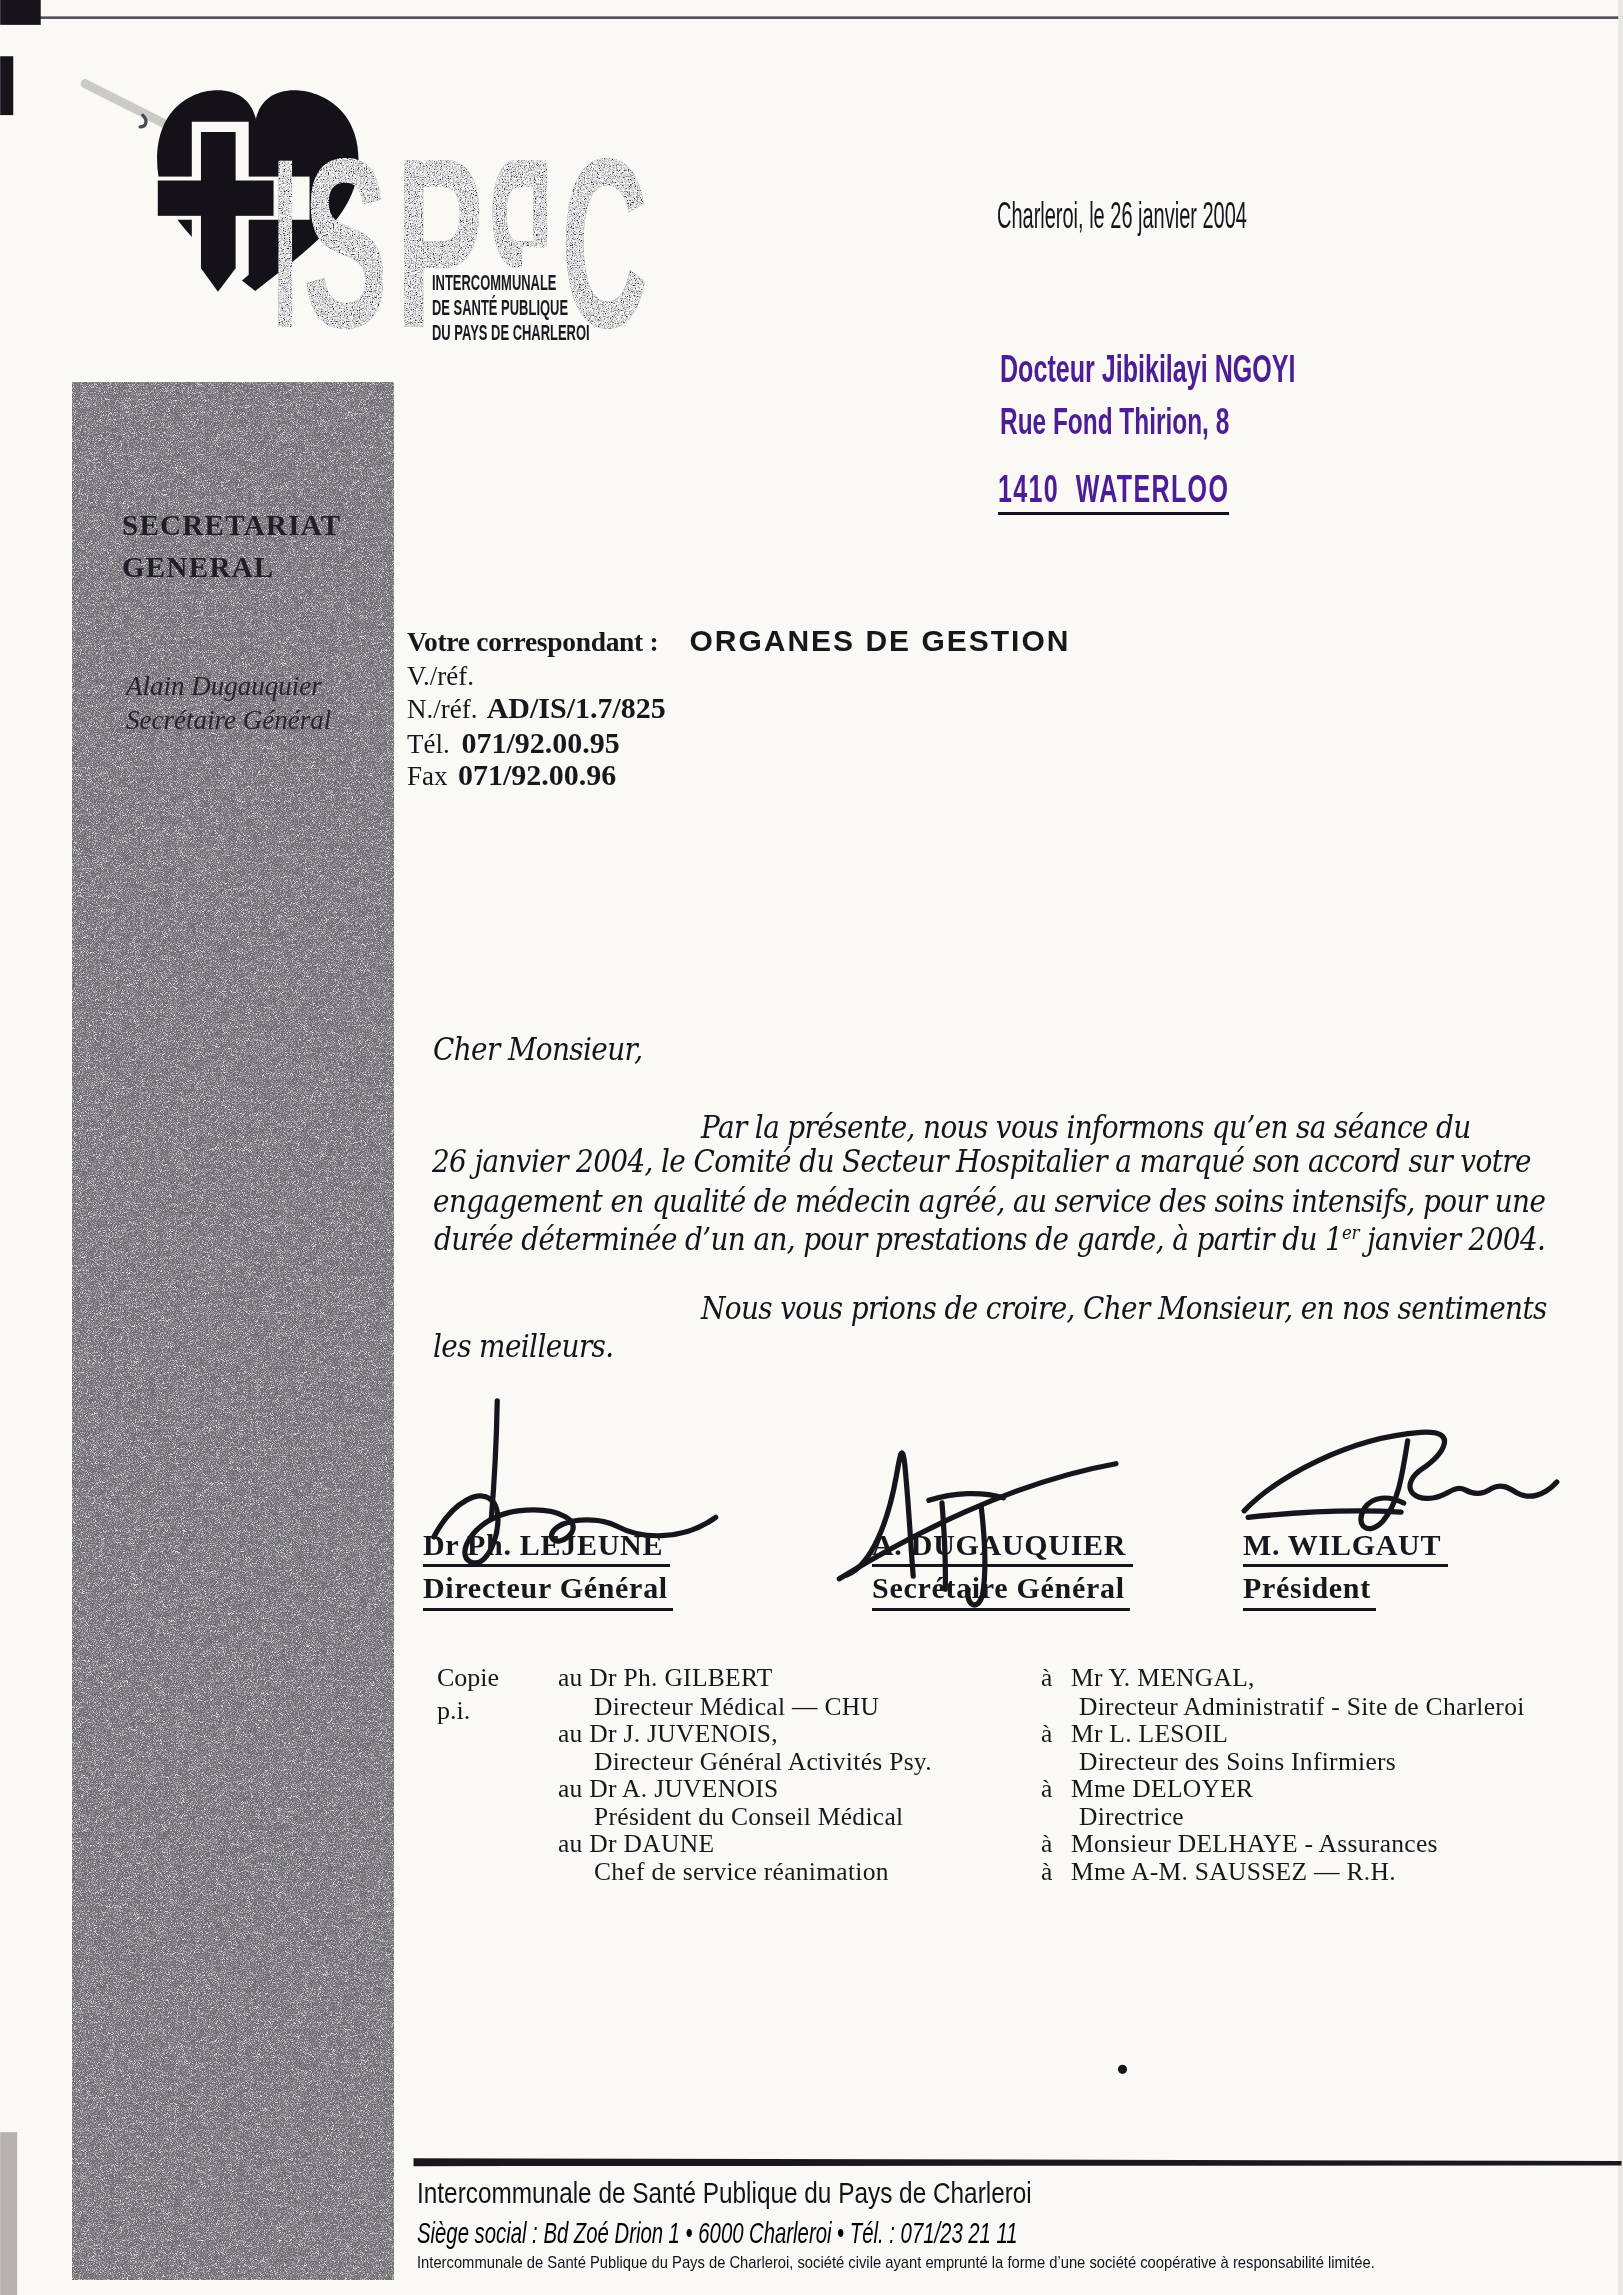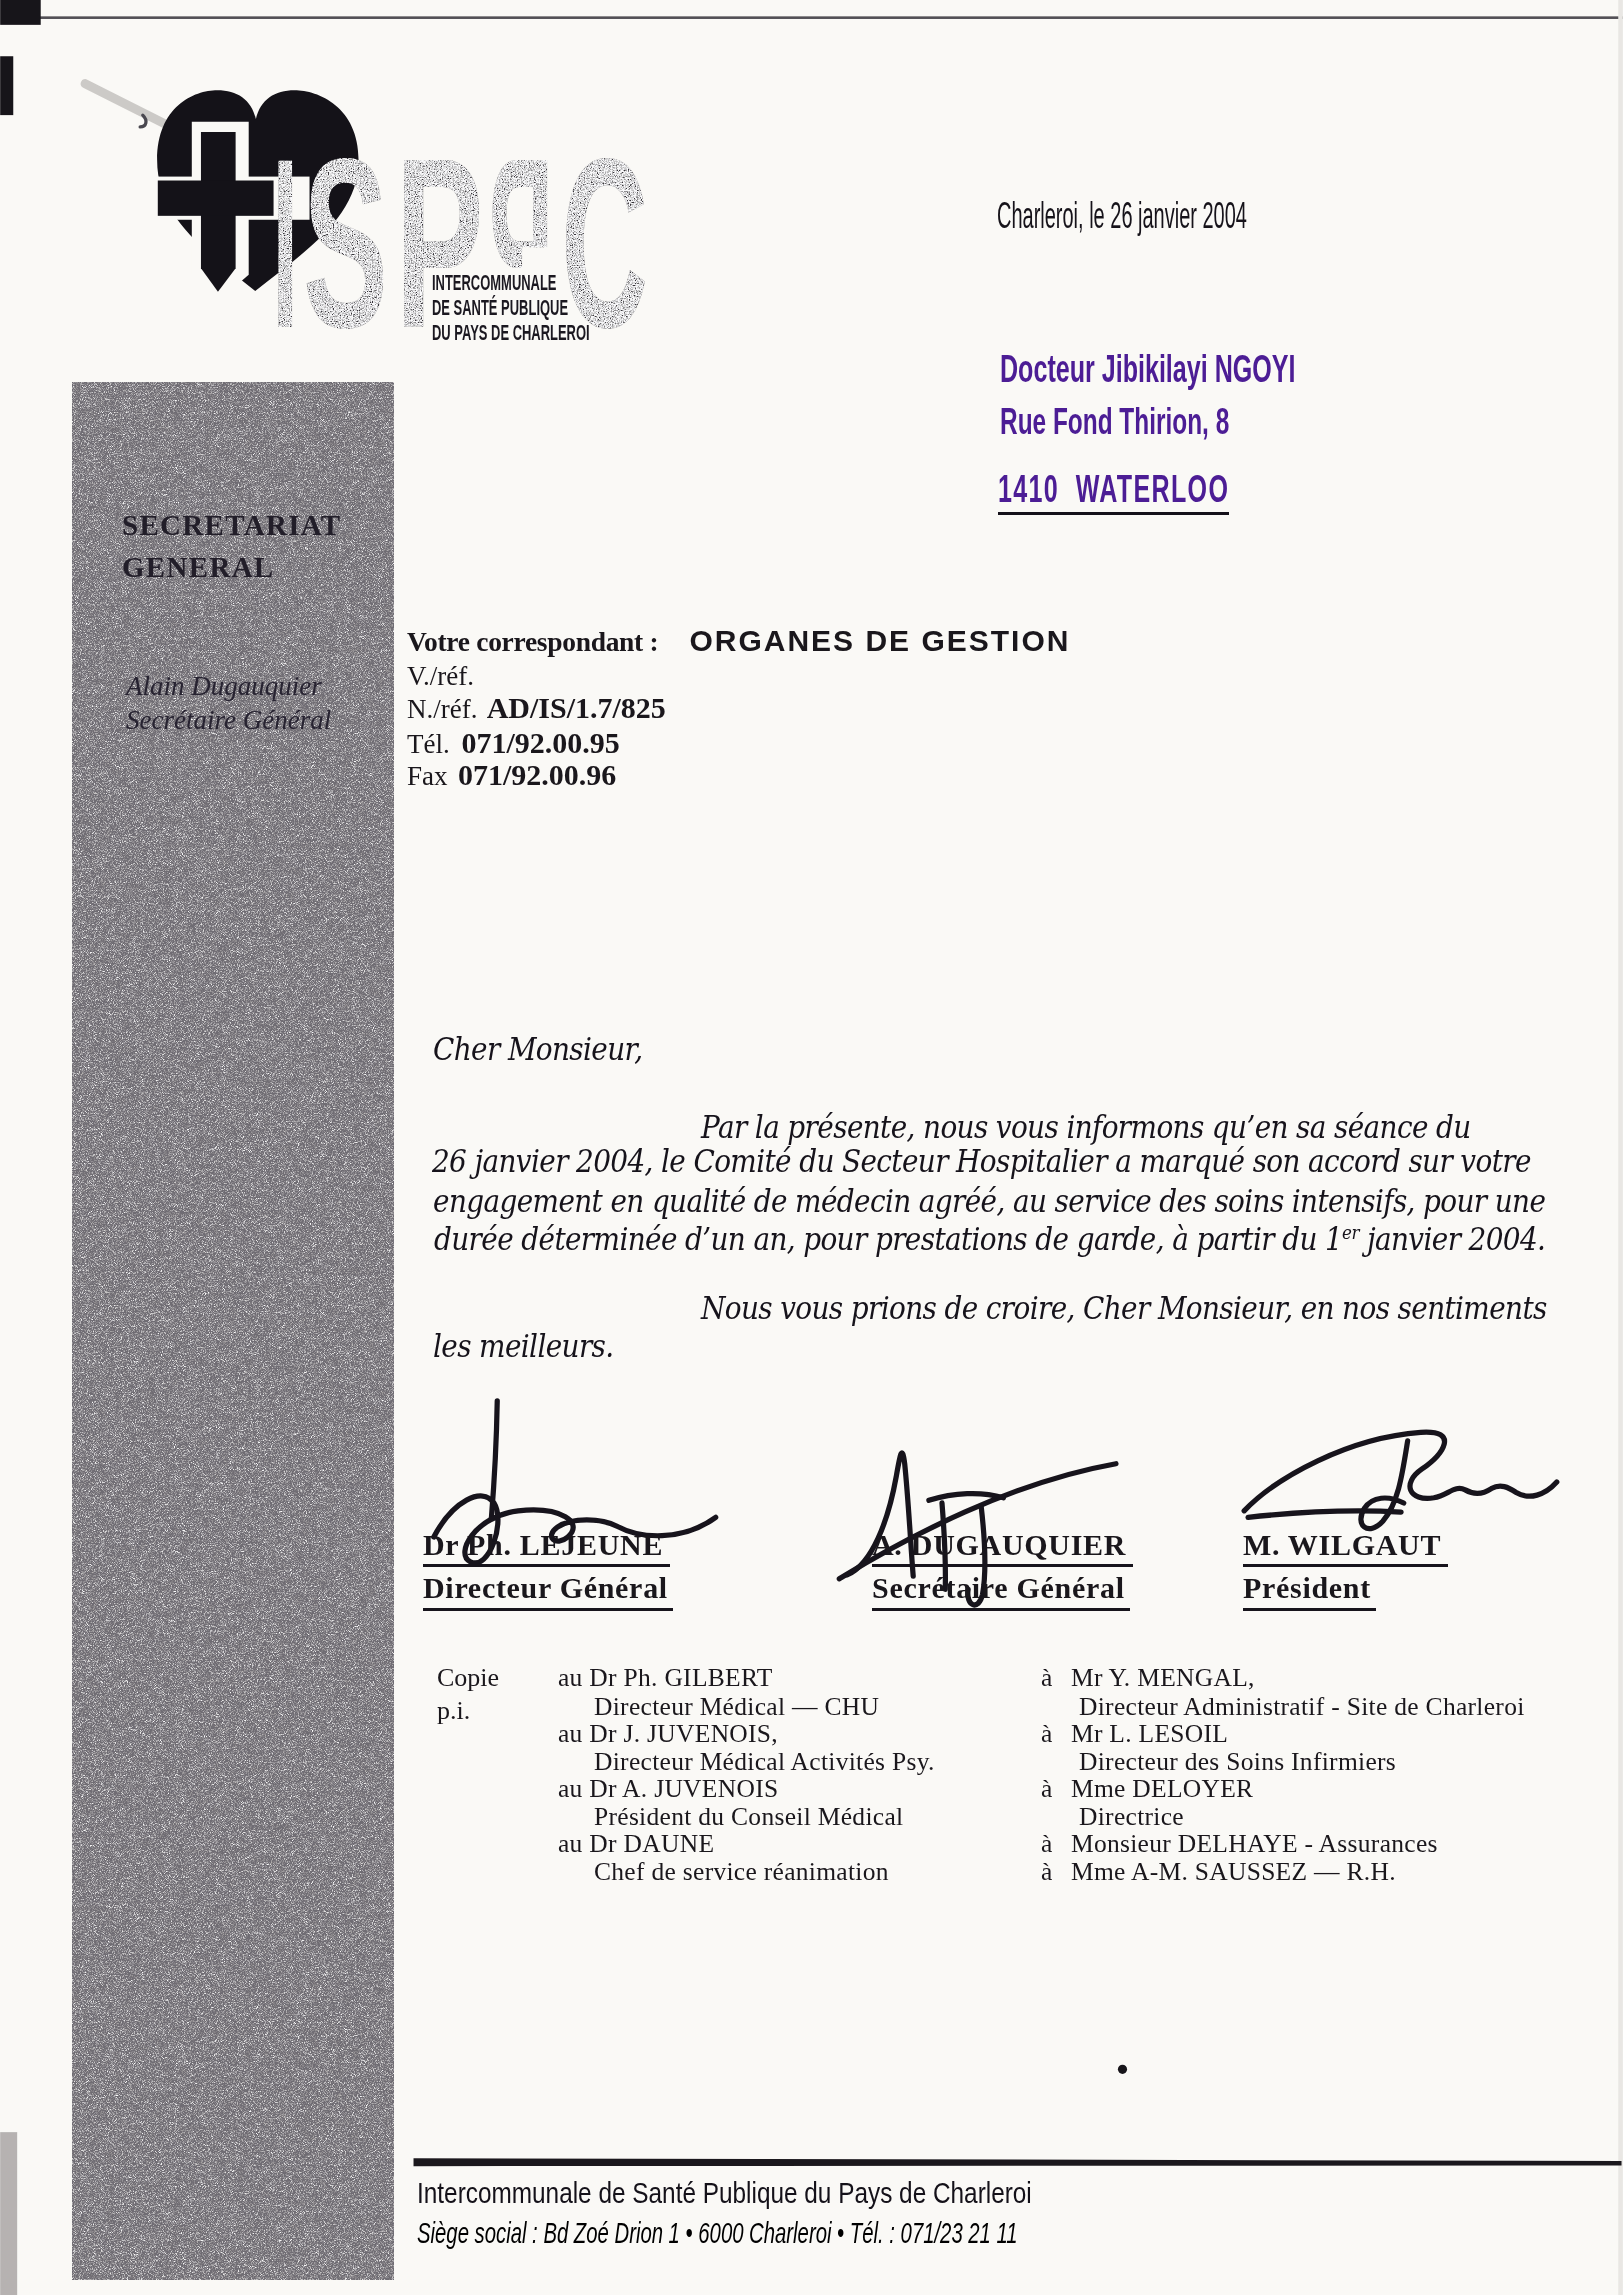--- a/index.html
+++ b/index.html
@@ -199,36 +199,39 @@
   <div class="abs txt" style="left:872px; top:1571px;"><span class="sigtitle">Secrétaire Général</span></div>
   <div class="abs txt" style="left:1243px; top:1528px;"><span class="signame">M. WILGAUT</span></div>
   <div class="abs txt" style="left:1243px; top:1571px;"><span class="sigtitle">Président</span></div>
 
   <div class="abs txt copylabel" style="left:437px; top:1663px;">Copie</div>
   <div class="abs txt copylabel" style="left:437px; top:1696px;">p.i.</div>
 
   <div class="abs txt copy" style="left:558px; top:1663px;">au Dr Ph. GILBERT</div>
   <div class="abs txt copy" style="left:594px; top:1692px;">Directeur Médical — CHU</div>
   <div class="abs txt copy" style="left:558px; top:1719px;">au Dr J. JUVENOIS,</div>
-  <div class="abs txt copy" style="left:594px; top:1747px;">Directeur Médical Activités Psy.</div>
+  <div class="abs txt copy" style="left:594px; top:1747px;">Directeur Général Activités Psy.</div>
   <div class="abs txt copy" style="left:558px; top:1774px;">au Dr A. JUVENOIS</div>
   <div class="abs txt copy" style="left:594px; top:1802px;">Président du Conseil Médical</div>
   <div class="abs txt copy" style="left:558px; top:1829px;">au Dr DAUNE</div>
   <div class="abs txt copy" style="left:594px; top:1857px;">Chef de service réanimation</div>
 
   <div class="abs txt copy" style="left:1041px; top:1663px;"><span>à</span><span style="margin-left:18.3px;">Mr Y. MENGAL,</span></div>
   <div class="abs txt copy" style="left:1079px; top:1692px;">Directeur Administratif - Site de Charleroi</div>
   <div class="abs txt copy" style="left:1041px; top:1719px;"><span>à</span><span style="margin-left:18.3px;">Mr L. LESOIL</span></div>
   <div class="abs txt copy" style="left:1079px; top:1747px;">Directeur des Soins Infirmiers</div>
   <div class="abs txt copy" style="left:1041px; top:1774px;"><span>à</span><span style="margin-left:18.3px;">Mme DELOYER</span></div>
   <div class="abs txt copy" style="left:1079px; top:1802px;">Directrice</div>
   <div class="abs txt copy" style="left:1041px; top:1829px;"><span>à</span><span style="margin-left:18.3px;">Monsieur DELHAYE - Assurances</span></div>
   <div class="abs txt copy" style="left:1041px; top:1857px;"><span>à</span><span style="margin-left:18.3px;">Mme A-M. SAUSSEZ — R.H.</span></div>
 
   <div class="abs txt sans footer-org" style="left:417px; top:2177px;">
     <span class="cond" style="transform:scaleX(.84);">Intercommunale de Santé Publique du Pays de Charleroi</span>
   </div>
   <div class="abs txt sans footer-address" style="left:417px; top:2217px;">
     <span class="cond" style="transform:scaleX(.70);">Siège social : Bd Zoé Drion 1 • 6000 Charleroi • Tél. : 071/23 21 11</span>
   </div>
+  <div class="abs txt sans footer-legal" style="left:417px; top:2253px;">
+    <span class="cond" style="transform:scaleX(.90);">Intercommunale de Santé Publique du Pays de Charleroi, société civile ayant emprunté la forme d’une société coopérative à responsabilité limitée.</span>
+  </div>
 
 </div>
 
 
 </body></html>

